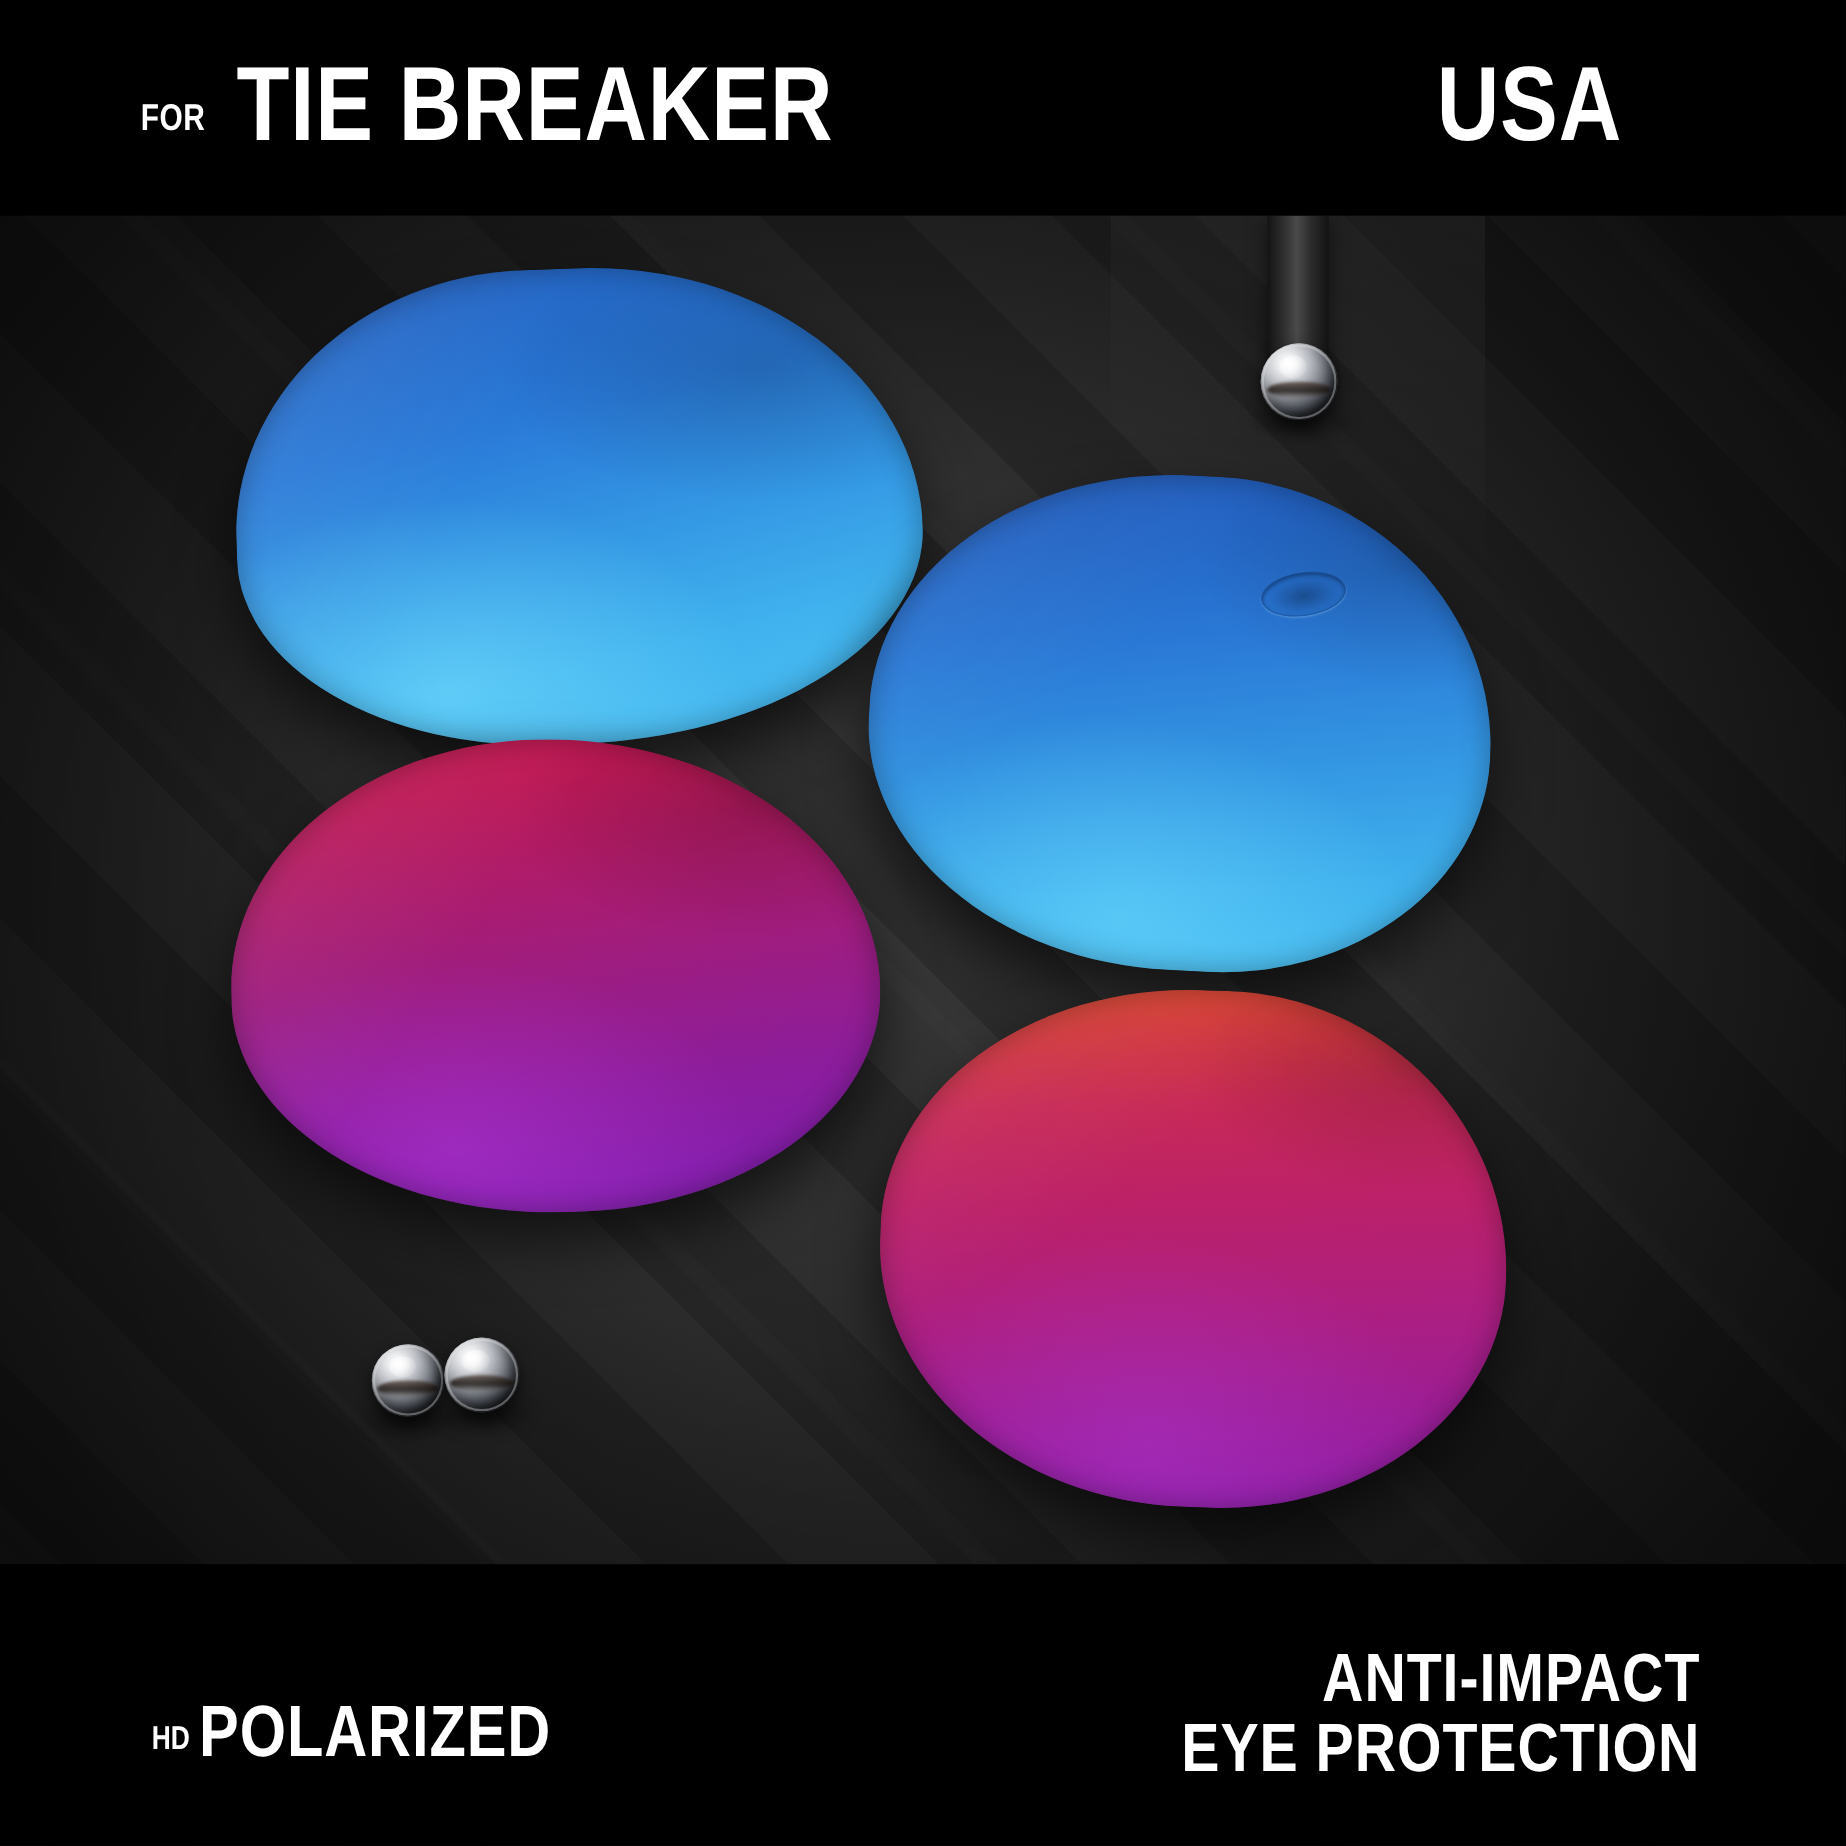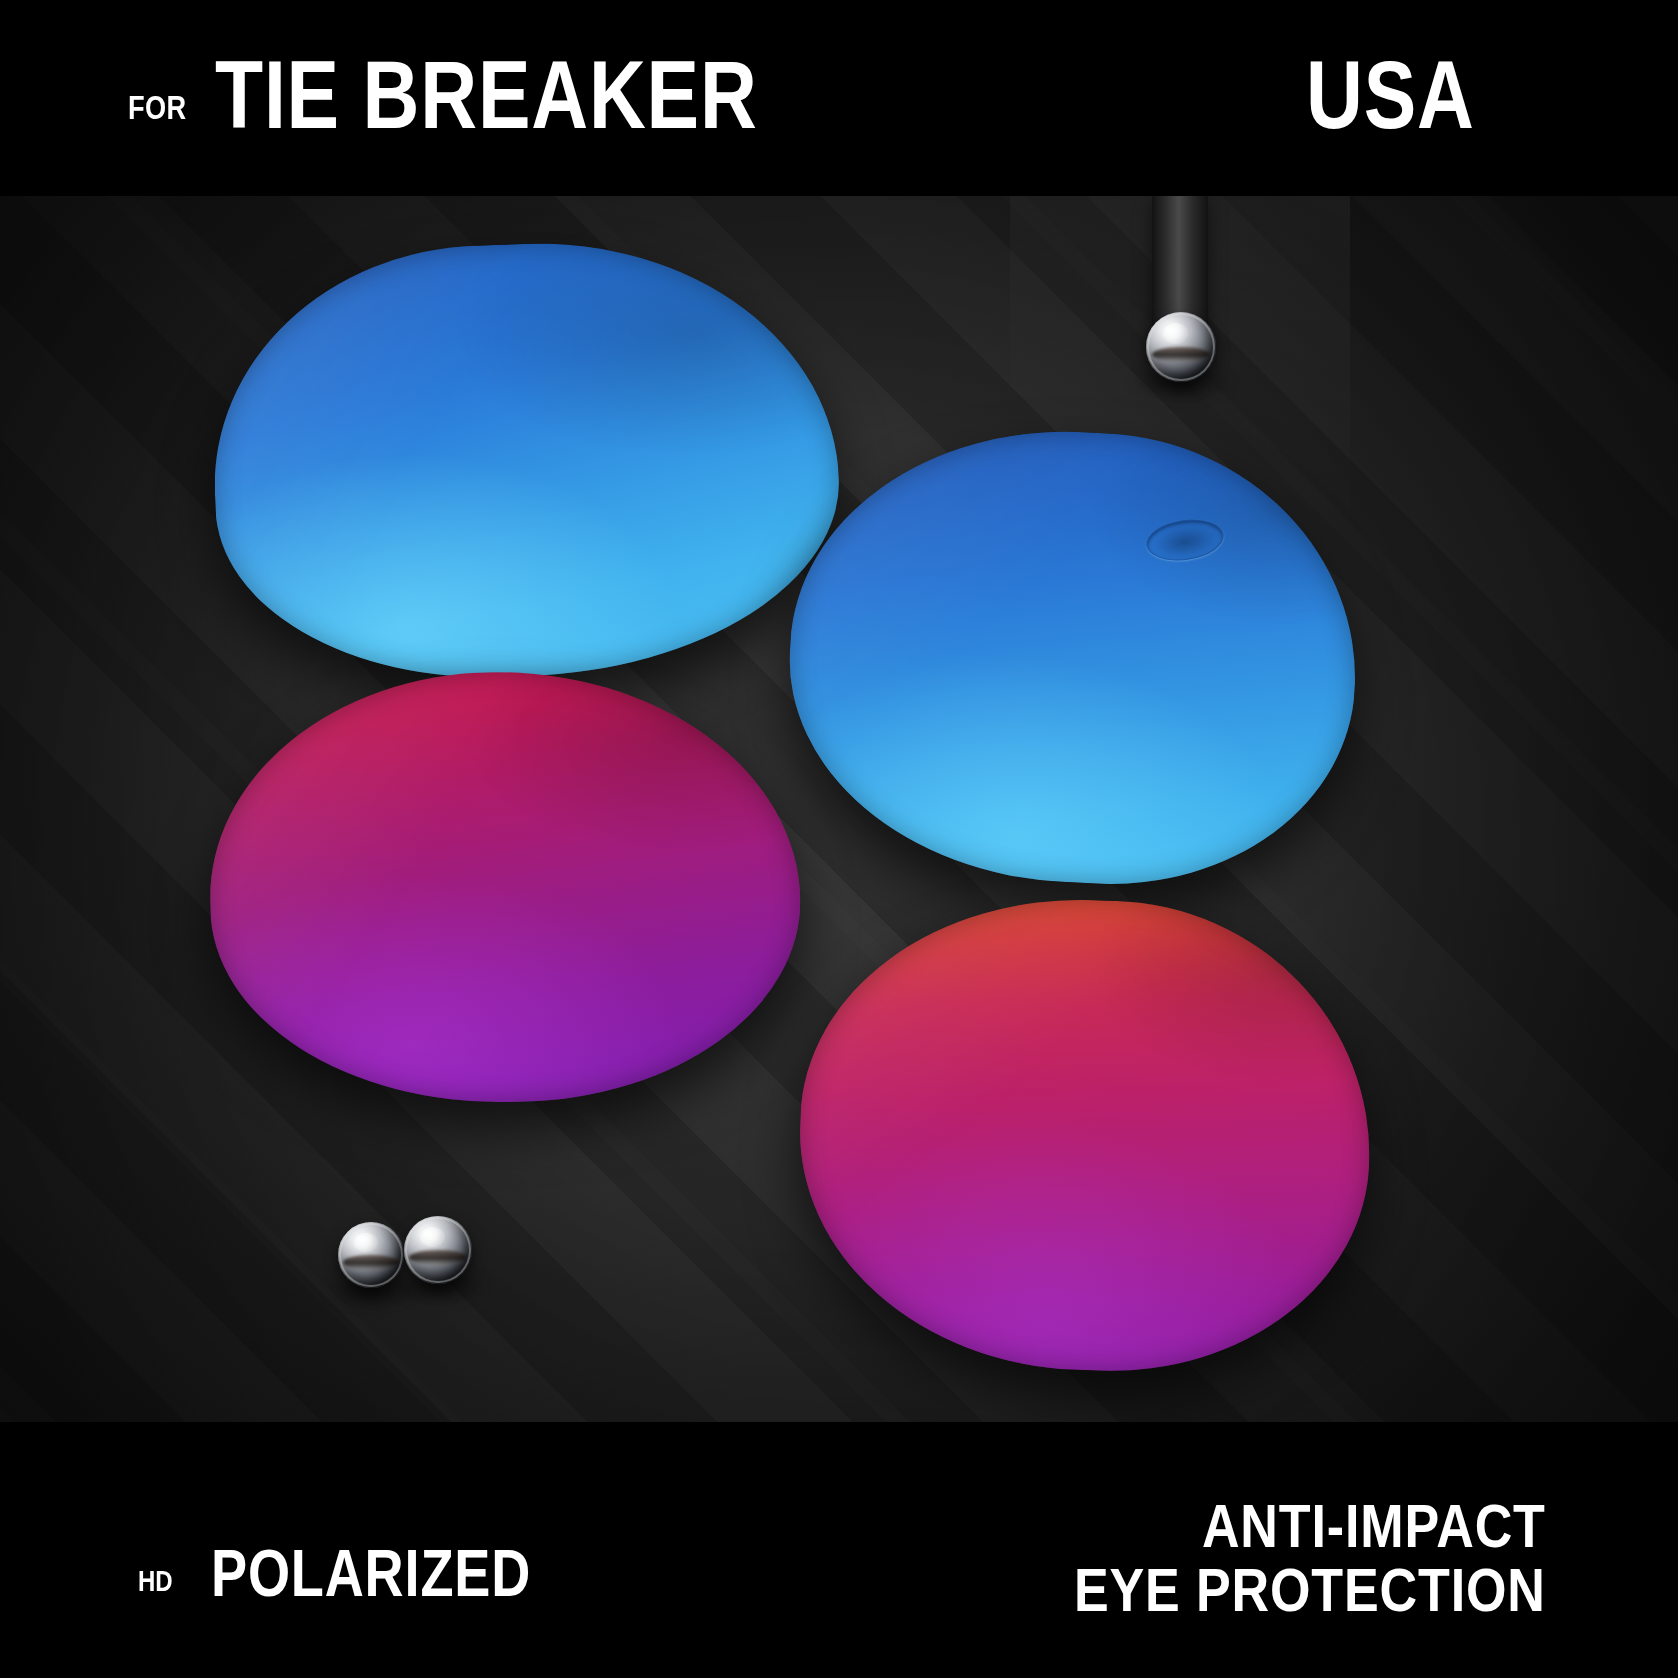--- a/index.html
+++ b/index.html
@@ -67,21 +67,21 @@
   }
   .hdr-right{
     position:absolute;right:228px;top:52px;
     color:#fff;font-weight:700;font-size:96px;line-height:.9;
     letter-spacing:1px;transform:scaleX(.82);transform-origin:right bottom;
     white-space:nowrap;
   }
 
   .ftr-left{
     position:absolute;left:138px;bottom:74px;
-    display:flex;align-items:flex-end;gap:30px;
+    display:flex;align-items:flex-end;gap:0;
   }
   .lbl-hd{
     color:#fff;font-weight:700;font-size:30px;line-height:1;
     transform:scaleX(.80);transform-origin:left bottom;margin-bottom:8px;
   }
   .ftr-polarized{
     color:#fff;font-weight:700;font-size:66px;line-height:.92;
     letter-spacing:1px;transform:scaleX(.82);transform-origin:left bottom;
     white-space:nowrap;
   }

